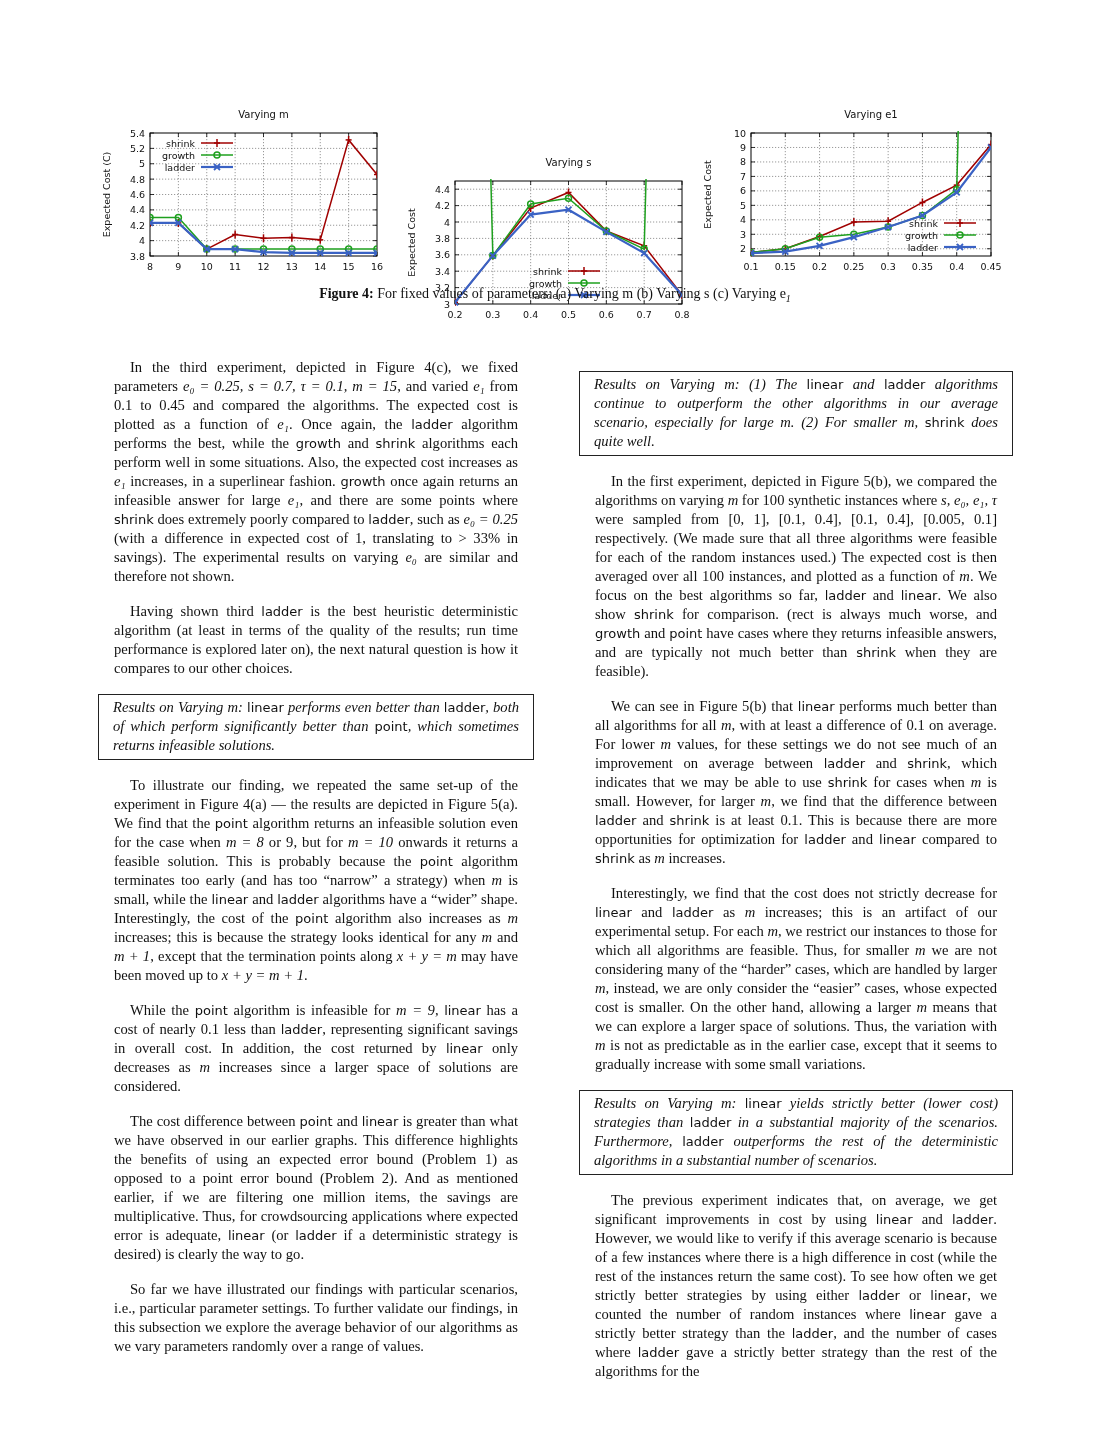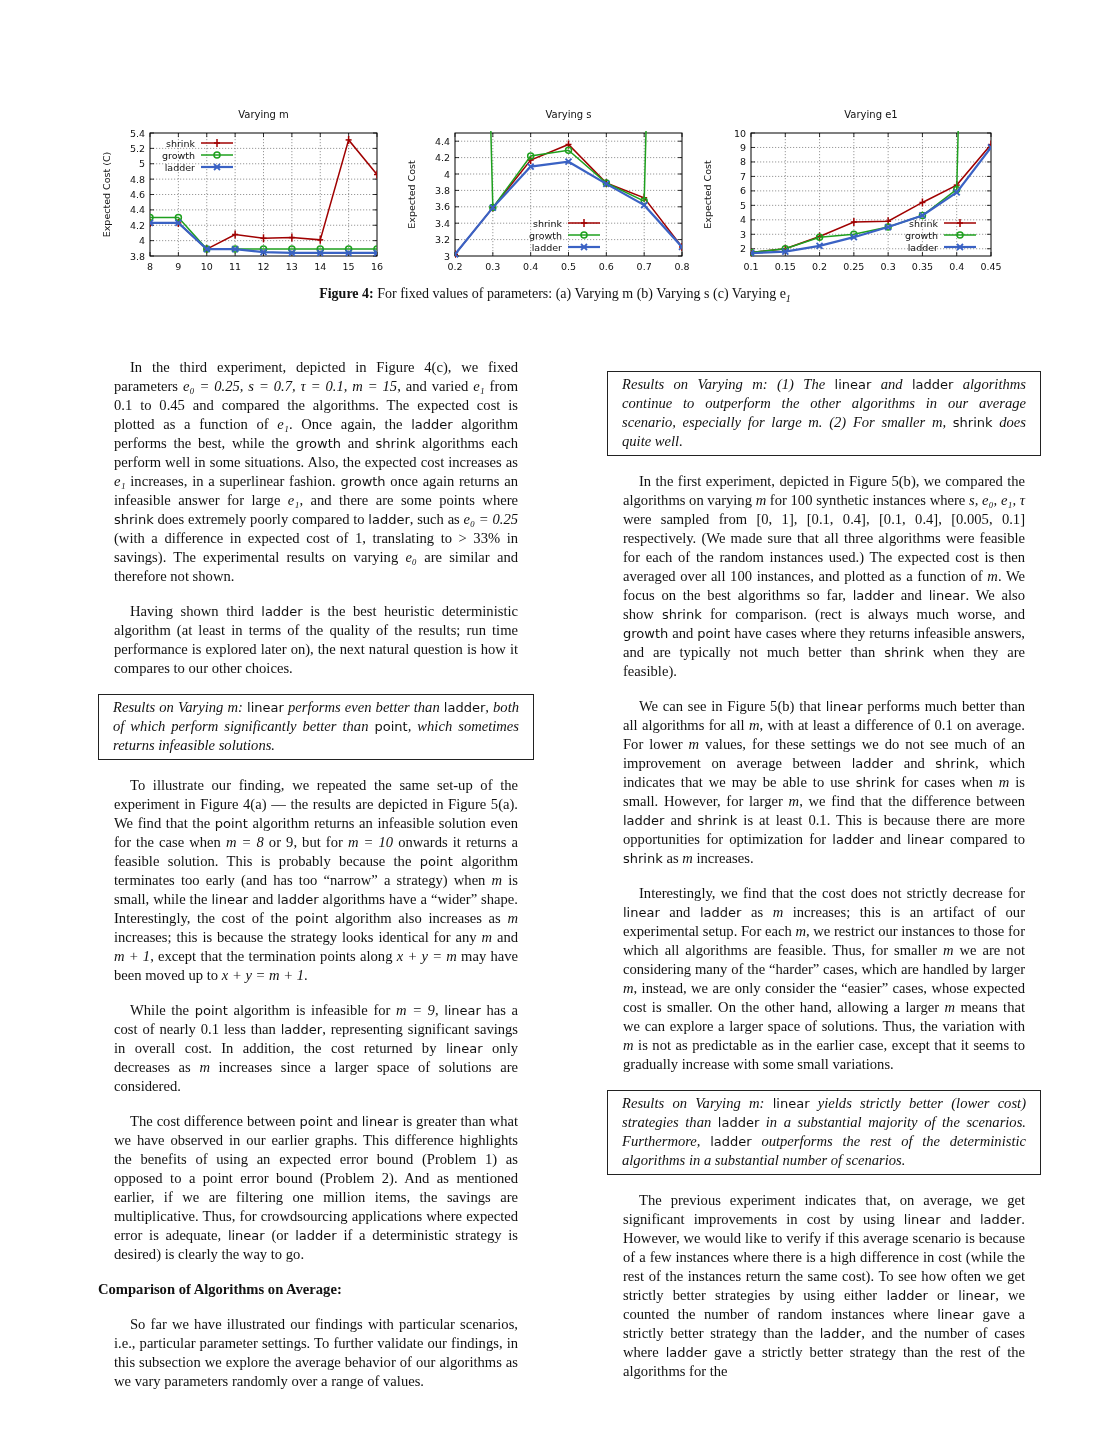--- a/index.html
+++ b/index.html
@@ -9,21 +9,21 @@
   .chart { position:absolute; top:0; height:180px;text-decoration:underline; }
   .chart svg { overflow:visible; }
   .chart text { font-family:"DejaVu Sans", sans-serif; font-size:9.5px; fill:#111; }
   .chart .title { font-size:10px; }
   .caption { position:absolute; left:95px; top:286px; width:920px; text-align:center;
              font-size:14px; }
   .caption b { font-weight:bold; }
   .col { position:absolute; top:342px; width:436px; font-size:14.6px; line-height:19px;
          text-align:justify; hyphens:auto; }
   .col.left { left:98px; }
-  .col.right { left:607px; width:434px; }
+  .col.right { left:579px; width:434px; }
   .col p { margin:16px; text-indent:16px; }
   .col h4 { margin:6px 0 0 0; font-size:14.6px; font-weight:bold; }
   .sf { font-family:"DejaVu Sans", sans-serif; font-size:13px; font-weight:normal; }
   .m { font-style:italic; }
   .box { border:1px solid #222; padding:3px 14px 4px 14px; margin:8px 0 8px 0;
          font-style:italic; line-height:19px; }
   .box .sf { font-style:normal; }
 </style>
 </head>
 <body>
@@ -161,21 +161,21 @@
         <line x1="122" y1="34" x2="122" y2="42" stroke="#a00000" stroke-width="1.5"></line>
         <line x1="119" y1="38" x2="125" y2="38" stroke="#a00000" stroke-width="1.5"></line>
         <text x="100" y="53.5" text-anchor="end">growth</text>
         <line x1="106" y1="50" x2="138" y2="50" stroke="#1ea01e" stroke-width="1.5"></line>
         <circle cx="122" cy="50" r="3" fill="none" stroke="#1ea01e" stroke-width="1.5"></circle>
         <text x="100" y="65.5" text-anchor="end">ladder</text>
         <line x1="106" y1="62" x2="138" y2="62" stroke="#3a62c4" stroke-width="2.2"></line>
         <line x1="119" y1="59" x2="125" y2="65" stroke="#3a62c4" stroke-width="1.8"></line>
         <line x1="119" y1="65" x2="125" y2="59" stroke="#3a62c4" stroke-width="1.8"></line>
       </svg></div>
-  <div class="chart" id="chart1" style="left:305px;width:295px;"><svg width="295" height="180">
+  <div class="chart" id="chart1" style="left:305px;width:295px;margin-top:48px;"><svg width="295" height="180">
         <text x="168.5" y="13" text-anchor="middle" class="title">Varying s</text>
         <text x="0" y="0" text-anchor="middle" transform="translate(15,89.5) rotate(-90)">Expected Cost</text>
         <line x1="55" y1="151" x2="59" y2="151" stroke="#000" stroke-width="0.8"></line>
         <line x1="278" y1="151" x2="282" y2="151" stroke="#000" stroke-width="0.8"></line>
         <text x="50" y="154.5" text-anchor="end">3</text>
         <line x1="55" y1="134.6" x2="282" y2="134.6" stroke="#555" stroke-width="0.6" stroke-dasharray="1.2,1.8"></line>
         <line x1="55" y1="134.6" x2="59" y2="134.6" stroke="#000" stroke-width="0.8"></line>
         <line x1="278" y1="134.6" x2="282" y2="134.6" stroke="#000" stroke-width="0.8"></line>
         <text x="50" y="138.1" text-anchor="end">3.2</text>
         <line x1="55" y1="118.20000000000002" x2="282" y2="118.20000000000002" stroke="#555" stroke-width="0.6" stroke-dasharray="1.2,1.8"></line>
@@ -421,21 +421,20 @@
   <span>For fixed values of parameters: (a) Varying m (b) Varying s (c) Varying e</span><sub style="font-size:10px;font-style:italic;">1</sub>
 </div>
 
 <div class="col left">
   <p><span>In the third experiment, depicted in Figure 4(c), we fixed parameters </span><span class="m">e₀ = 0.25, s = 0.7, τ = 0.1, m = 15</span><span>, and varied </span><span class="m">e₁</span><span> from 0.1 to 0.45 and compared the algorithms. The expected cost is plotted as a function of </span><span class="m">e₁</span><span>. Once again, the </span><span class="sf">ladder</span><span> algorithm performs the best, while the </span><span class="sf">growth</span><span> and </span><span class="sf">shrink</span><span> algorithms each perform well in some situations. Also, the expected cost increases as </span><span class="m">e₁</span><span> increases, in a superlinear fashion. </span><span class="sf">growth</span><span> once again returns an infeasible answer for large </span><span class="m">e₁</span><span>, and there are some points where </span><span class="sf">shrink</span><span> does extremely poorly compared to </span><span class="sf">ladder</span><span>, such as </span><span class="m">e₀ = 0.25</span><span> (with a difference in expected cost of 1, translating to &gt; 33% in savings). The experimental results on varying </span><span class="m">e₀</span><span> are similar and therefore not shown.</span></p>
   <p><span>Having shown third </span><span class="sf">ladder</span><span> is the best heuristic deterministic algorithm (at least in terms of the quality of the results; run time performance is explored later on), the next natural question is how it compares to our other choices.</span></p>
   <div class="box"><span>Results on Varying m: </span><span class="sf">linear</span><span> performs even better than </span><span class="sf">ladder</span><span>, both of which perform significantly better than </span><span class="sf">point</span><span>, which sometimes returns infeasible solutions.</span></div>
   <p><span>To illustrate our finding, we repeated the same set-up of the experiment in Figure 4(a) — the results are depicted in Figure 5(a). We find that the </span><span class="sf">point</span><span> algorithm returns an infeasible solution even for the case when </span><span class="m">m = 8</span><span> or 9, but for </span><span class="m">m = 10</span><span> onwards it returns a feasible solution. This is probably because the </span><span class="sf">point</span><span> algorithm terminates too early (and has too “narrow” a strategy) when </span><span class="m">m</span><span> is small, while the </span><span class="sf">linear</span><span> and </span><span class="sf">ladder</span><span> algorithms have a “wider” shape. Interestingly, the cost of the </span><span class="sf">point</span><span> algorithm also increases as </span><span class="m">m</span><span> increases; this is because the strategy looks identical for any </span><span class="m">m</span><span> and </span><span class="m">m + 1</span><span>, except that the termination points along </span><span class="m">x + y = m</span><span> may have been moved up to </span><span class="m">x + y = m + 1</span><span>.</span></p>
   <p><span>While the </span><span class="sf">point</span><span> algorithm is infeasible for </span><span class="m">m = 9</span><span>, </span><span class="sf">linear</span><span> has a cost of nearly 0.1 less than </span><span class="sf">ladder</span><span>, representing significant savings in overall cost. In addition, the cost returned by </span><span class="sf">linear</span><span> only decreases as </span><span class="m">m</span><span> increases since a larger space of solutions are considered.</span></p>
   <p><span>The cost difference between </span><span class="sf">point</span><span> and </span><span class="sf">linear</span><span> is greater than what we have observed in our earlier graphs. This difference highlights the benefits of using an expected error bound (Problem 1) as opposed to a point error bound (Problem 2). And as mentioned earlier, if we are filtering one million items, the savings are multiplicative. Thus, for crowdsourcing applications where expected error is adequate, </span><span class="sf">linear</span><span> (or </span><span class="sf">ladder</span><span> if a deterministic strategy is desired) is clearly the way to go.</span></p>
-  <h4>Comparison of Algorithms on Average:</h4>
   <p>So far we have illustrated our findings with particular scenarios, i.e., particular parameter settings. To further validate our findings, in this subsection we explore the average behavior of our algorithms as we vary parameters randomly over a range of values.</p>
 </div>
 
 <div class="col right" style="top:371px;">
   <div class="box" style="margin-top:0;"><span>Results on Varying m: (1) The </span><span class="sf">linear</span><span> and </span><span class="sf">ladder</span><span> algorithms continue to outperform the other algorithms in our average scenario, especially for large m. (2) For smaller m, </span><span class="sf">shrink</span><span> does quite well.</span></div>
   <p><span>In the first experiment, depicted in Figure 5(b), we compared the algorithms on varying </span><span class="m">m</span><span> for 100 synthetic instances where </span><span class="m">s, e₀, e₁, τ</span><span> were sampled from [0, 1], [0.1, 0.4], [0.1, 0.4], [0.005, 0.1] respectively. (We made sure that all three algorithms were feasible for each of the random instances used.) The expected cost is then averaged over all 100 instances, and plotted as a function of </span><span class="m">m</span><span>. We focus on the best algorithms so far, </span><span class="sf">ladder</span><span> and </span><span class="sf">linear</span><span>. We also show </span><span class="sf">shrink</span><span> for comparison. (rect is always much worse, and </span><span class="sf">growth</span><span> and </span><span class="sf">point</span><span> have cases where they returns infeasible answers, and are typically not much better than </span><span class="sf">shrink</span><span> when they are feasible).</span></p>
   <p><span>We can see in Figure 5(b) that </span><span class="sf">linear</span><span> performs much better than all algorithms for all </span><span class="m">m</span><span>, with at least a difference of 0.1 on average. For lower </span><span class="m">m</span><span> values, for these settings we do not see much of an improvement on average between </span><span class="sf">ladder</span><span> and </span><span class="sf">shrink</span><span>, which indicates that we may be able to use </span><span class="sf">shrink</span><span> for cases when </span><span class="m">m</span><span> is small. However, for larger </span><span class="m">m</span><span>, we find that the difference between </span><span class="sf">ladder</span><span> and </span><span class="sf">shrink</span><span> is at least 0.1. This is because there are more opportunities for optimization for </span><span class="sf">ladder</span><span> and </span><span class="sf">linear</span><span> compared to </span><span class="sf">shrink</span><span> as </span><span class="m">m</span><span> increases.</span></p>
   <p><span>Interestingly, we find that the cost does not strictly decrease for </span><span class="sf">linear</span><span> and </span><span class="sf">ladder</span><span> as </span><span class="m">m</span><span> increases; this is an artifact of our experimental setup. For each </span><span class="m">m</span><span>, we restrict our instances to those for which all algorithms are feasible. Thus, for smaller </span><span class="m">m</span><span> we are not considering many of the “harder” cases, which are handled by larger </span><span class="m">m</span><span>, instead, we are only consider the “easier” cases, whose expected cost is smaller. On the other hand, allowing a larger </span><span class="m">m</span><span> means that we can explore a larger space of solutions. Thus, the variation with </span><span class="m">m</span><span> is not as predictable as in the earlier case, except that it seems to gradually increase with some small variations.</span></p>
   <div class="box"><span>Results on Varying m: </span><span class="sf">linear</span><span> yields strictly better (lower cost) strategies than </span><span class="sf">ladder</span><span> in a substantial majority of the scenarios. Furthermore, </span><span class="sf">ladder</span><span> outperforms the rest of the deterministic algorithms in a substantial number of scenarios.</span></div>
   <p><span>The previous experiment indicates that, on average, we get significant improvements in cost by using </span><span class="sf">linear</span><span> and </span><span class="sf">ladder</span><span>. However, we would like to verify if this average scenario is because of a few instances where there is a high difference in cost (while the rest of the instances return the same cost). To see how often we get strictly better strategies by using either </span><span class="sf">ladder</span><span> or </span><span class="sf">linear</span><span>, we counted the number of random instances where </span><span class="sf">linear</span><span> gave a strictly better strategy than the </span><span class="sf">ladder</span><span>, and the number of cases where </span><span class="sf">ladder</span><span> gave a strictly better strategy than the rest of the algorithms for the</span></p>

